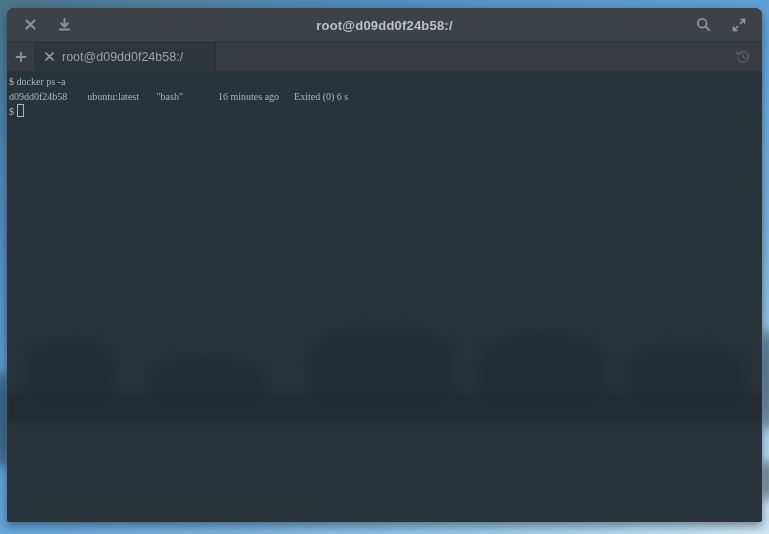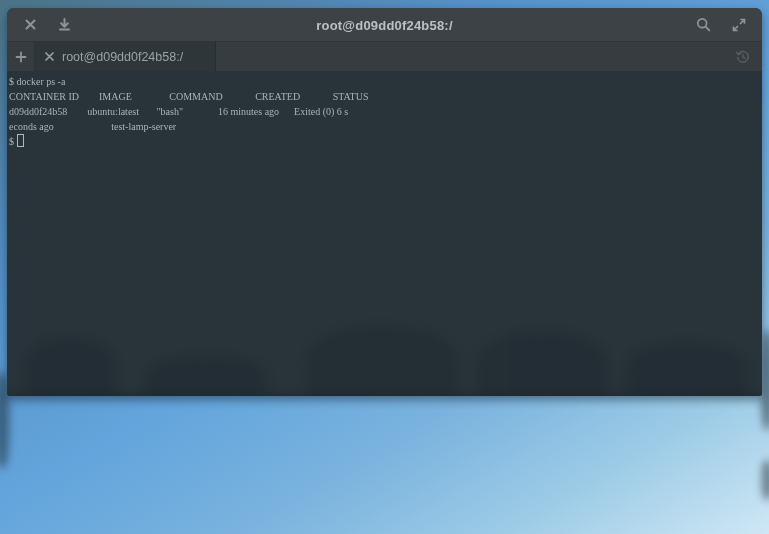--- a/index.html
+++ b/index.html
@@ -9,21 +9,21 @@
     position:relative;
     background:linear-gradient(150deg,#4a7386 0%,#5590c8 28%,#63a5dc 52%,#79b2de 68%,#9ccbe6 84%,#cfe7f5 100%);
   }
   
   .wp-blob{ position:absolute; filter:blur(4px); background:#1d2b34; opacity:.55; border-radius:40%; }
   .wp-left{ left:-5px; top:372px; width:14px; height:96px; }
   .wp-right{ right:-5px; top:330px; width:13px; height:100px; }
   .wp-right2{ right:-4px; top:460px; width:11px; height:40px; }
 
   .window{
-    position:absolute; left:7px; top:8px; width:755px; height:388px;
+    position:absolute; left:7px; top:8px; width:755px; height:514px;
     border-radius:7px 7px 3px 3px; overflow:hidden;
     box-shadow:0 4px 10px rgba(10,20,30,.45);
     display:flex; flex-direction:column;
     background:#28333a;
   }
   
   .titlebar{
     height:34px; background:#3c4245; flex:0 0 auto;
     display:flex; align-items:center; position:relative;
     border-bottom:1px solid #2e3437;
@@ -142,20 +142,18 @@
       <div class="tree" style="left:18px;  top:268px; width:90px;  height:62px;"></div>
       <div class="tree" style="left:140px; top:286px; width:120px; height:44px;"></div>
       <div class="tree" style="left:300px; top:256px; width:150px; height:74px;"></div>
       <div class="tree" style="left:470px; top:262px; width:130px; height:68px;"></div>
       <div class="tree" style="left:620px; top:272px; width:120px; height:58px;"></div>
       <div class="ground"></div>
     </div>
 
     <div class="screen">
       <div class="tline">$ docker ps -a</div>
-      <div class="tline">CONTAINER ID        IMAGE               COMMAND             CREATED             STATUS</div>
       <div class="tline">d09dd0f24b58        ubuntu:latest       "bash"              16 minutes ago      Exited (0) 6 s</div>
-      <div class="tline">econds ago                       test-lamp-server</div>
       <div class="tline"><span>$ </span><span class="cursor"></span></div>
     </div>
   </div>
 
 </div>
 
 </body></html>

